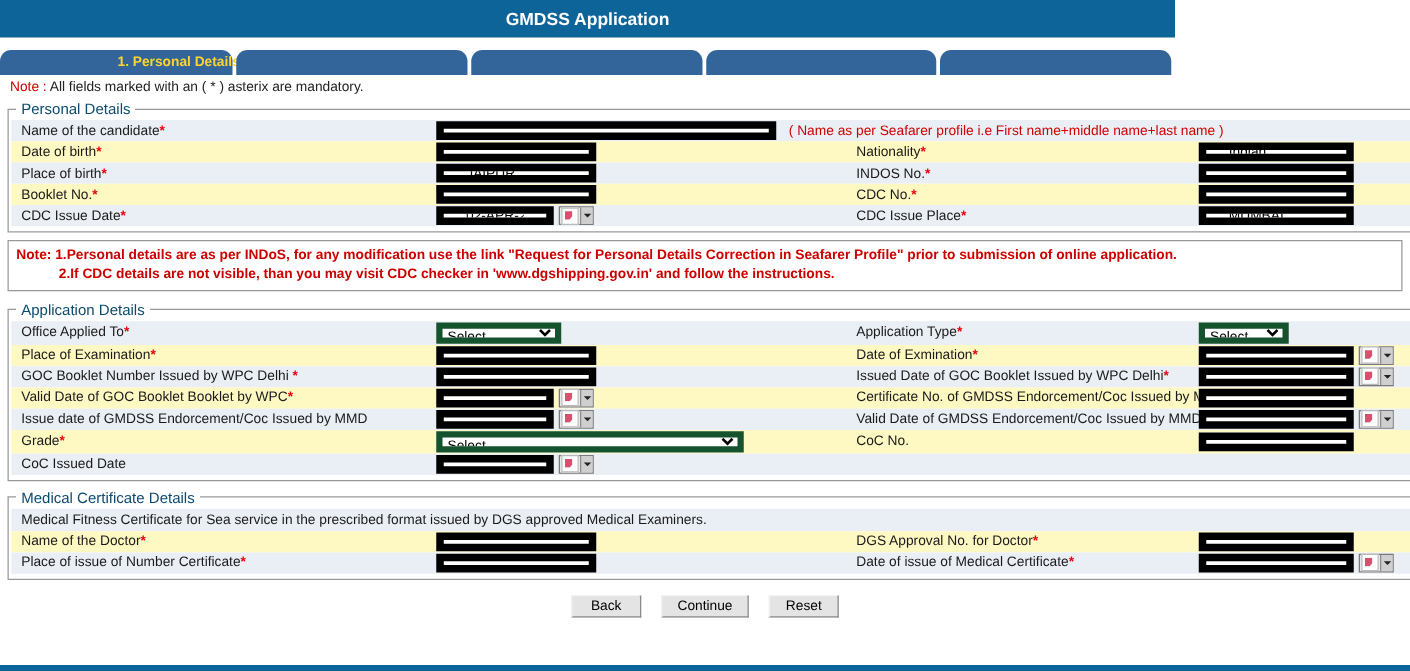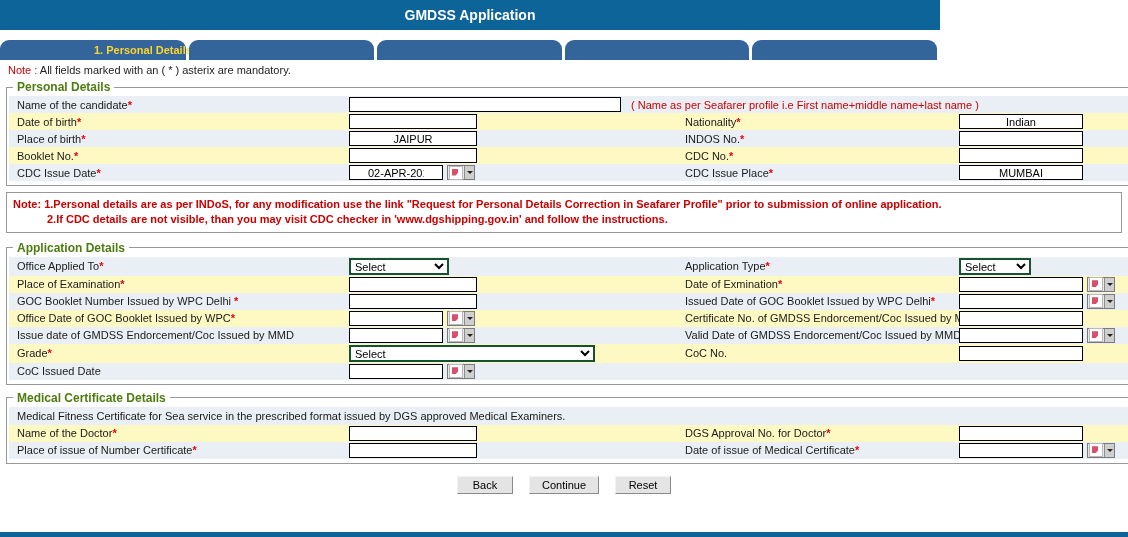--- a/index.html
+++ b/index.html
@@ -71,22 +71,22 @@
   
   fieldset.sec {
     border: 1px solid #999999;
     margin: 0 6px 6px 6px;
     padding: 0;
     position: relative;
     background: #ffffff;
   }
   fieldset.sec > legend {
     font-size: 12px;
-    font-weight: bold;
-    color: #4d7c0f;
+    font-weight: normal;
+    color: #0c4a6e;
     padding: 0 4px;
     margin-left: 6px;
   }
   .sec-body { padding: 2px 2px 4px 2px; }
 
   
   .row {
     display: flex;
     align-items: center;
     min-height: 16px;
@@ -110,38 +110,37 @@
   .lbl.ind { padding-left: 56px; }
 
   
   .half-l { width: 620px; display: flex; align-items: center; }
   .half-r { width: 500px; display: flex; align-items: center; }
   .lblbox-l { width: 340px; }
   .lblbox-r { width: 330px; }
 
   
   input.txt {
-    border: 1px solid #000000;
+    border: 6px solid #000000;
     background: #ffffff;
     height: 15px;
     font-family: "Liberation Sans", sans-serif;
     font-size: 11px;
     color: #000;
     padding: 0 18px;
     box-sizing: border-box;
     outline: none;
-    text-align: center;
   }
   input.w-big { width: 272px; }
   input.w-med { width: 128px; }
   input.w-date { width: 94px; }
   input.w-r { width: 124px; }
 
   select.sel {
-    border: 2px solid #14532d;
+    border: 5px solid #14532d;
     background: #ffffff;
     font-family: "Liberation Sans", sans-serif;
     font-size: 11px;
     height: 17px;
     color: #000;
     box-sizing: border-box;
   }
   select.w-sel { width: 100px; }
   select.w-sel-sm { width: 72px; }
   select.w-sel-lg { width: 246px; }
@@ -440,21 +439,21 @@
             <span class="dp-img"></span>
             <span class="dp-arrow"></span>
           </span>
         </div>
       </div>
     </div>
 
     <div class="row plain">
       <div class="half-l">
         <div class="cell lblbox-l">
-            <span class="lbl"><span>Office Date of GOC Booklet Issued by WPC</span><span class="ast">*</span></span>
+            <span class="lbl"><span>Valid Date of GOC Booklet Booklet by WPC</span><span class="ast">*</span></span>
           </div>
         <div class="cell">
           <input class="txt w-date" type="text" value="" style="">
           <span class="datepick">
             <span class="dp-img"></span>
             <span class="dp-arrow"></span>
           </span>
         </div>
       </div>
       <div class="half-r">

